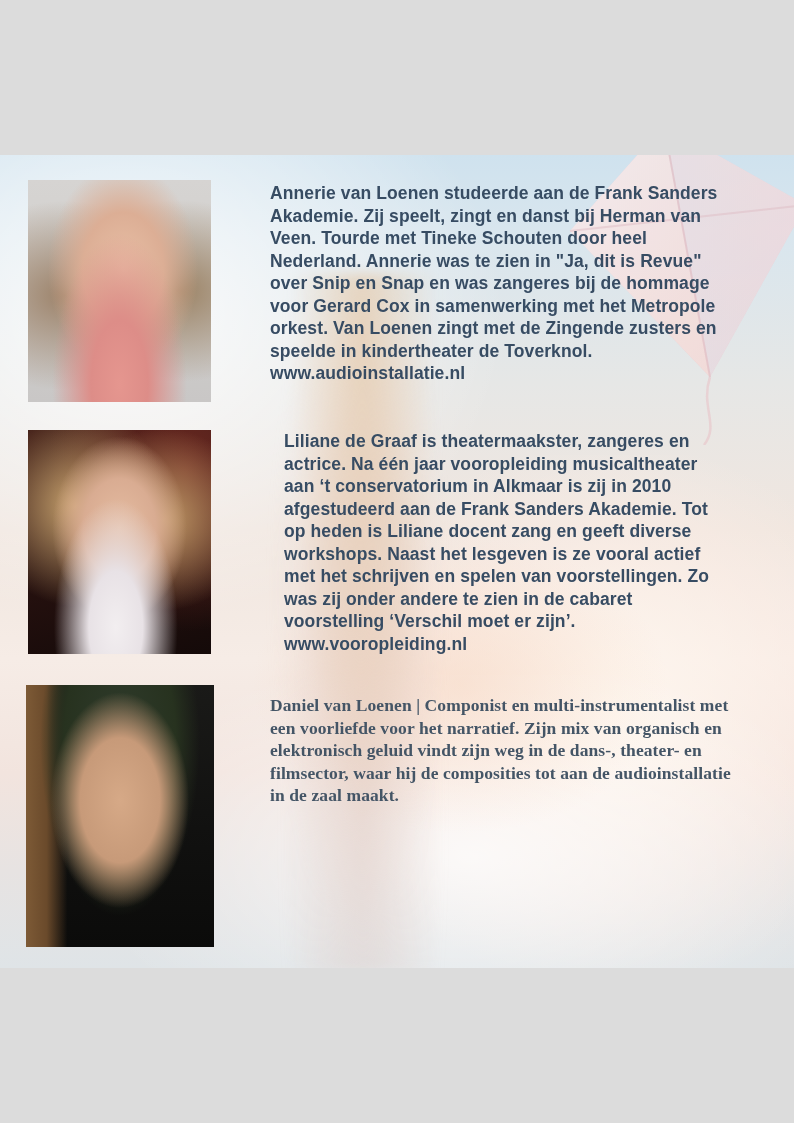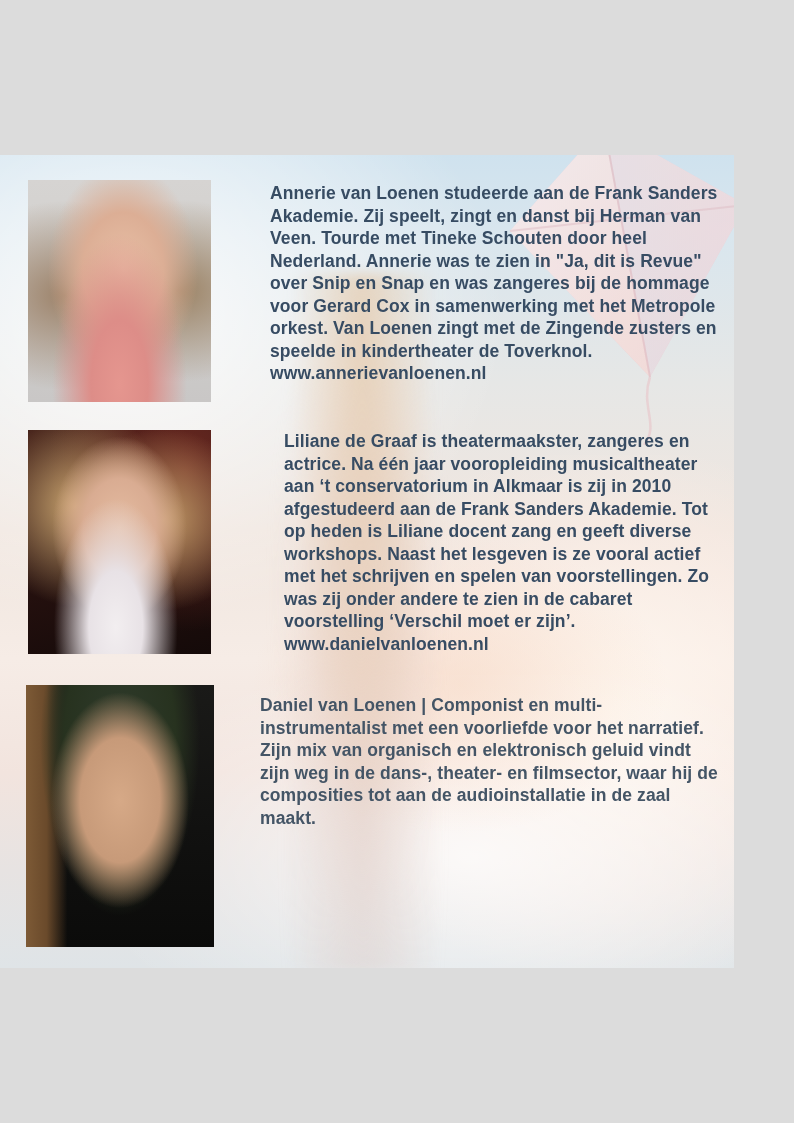--- a/index.html
+++ b/index.html
@@ -10,21 +10,21 @@
     width: 794px;
     height: 1123px;
     background: #dcdcdc;
     font-family: "Liberation Sans", sans-serif;
     overflow: hidden;
   }
   .page {
     position: absolute;
     left: 0;
     top: 155px;
-    width: 734px;
+    width: 794px;
     height: 813px;
     overflow: hidden;
     background: linear-gradient(180deg,
         #cfe2ee 0%,
         #d9e6ee 10%,
         #e6e7e6 28%,
         #f0e6df 46%,
         #f6ece6 62%,
         #f2e4de 76%,
         #e7e3e2 88%,
@@ -165,31 +165,31 @@
       <path d="M56,86 L292,60" stroke="#e2b9bf" stroke-width="2" fill="none" opacity="0.6"></path>
       <path d="M196,232 C 186,262 206,280 190,300" stroke="#e9c6cb" stroke-width="2.5" fill="none" opacity="0.8"></path>
     </g>
   </svg>
 
   <div class="photo p1" style="left:28px; top:25px; width:183px; height:222px;">
     <div class="inner"></div>
   </div>
   <div class="bio b1" style="left:270px; top:27px; width:455px;">
     <span>Annerie van Loenen studeerde aan de Frank Sanders Akademie. Zij speelt, zingt en danst bij Herman van Veen. Tourde met Tineke Schouten door heel Nederland. Annerie was te zien in "Ja, dit is Revue" over Snip en Snap en was zangeres bij de hommage voor Gerard Cox in samenwerking met het Metropole orkest. Van Loenen zingt met de Zingende zusters en speelde in kindertheater de Toverknol.</span>
-    <span class="url">www.annerievanloenen.nl</span>
+    <span class="url">www.audioinstallatie.nl</span>
   </div>
 
   <div class="photo p2" style="left:28px; top:275px; width:183px; height:224px;">
     <div class="inner"></div>
   </div>
   <div class="bio b2" style="left:284px; top:275px; width:440px;">
     <span>Liliane de Graaf is theatermaakster, zangeres en actrice. Na één jaar vooropleiding musicaltheater aan ‘t conservatorium in Alkmaar is zij in 2010 afgestudeerd aan de Frank Sanders Akademie. Tot op heden is Liliane docent zang en geeft diverse workshops. Naast het lesgeven is ze vooral actief met het schrijven en spelen van voorstellingen. Zo was zij onder andere te zien in de cabaret voorstelling ‘Verschil moet er zijn’.</span>
-    <span class="url">www.danielvanloenen.nl</span>
+    <span class="url">www.vooropleiding.nl</span>
   </div>
 
   <div class="photo p3" style="left:26px; top:530px; width:188px; height:262px;">
     <div class="inner"></div>
   </div>
-  <div class="bio b3" style="left:260px; top:539px; width:465px;">
+  <div class="bio b3" style="left:270px; top:539px; width:465px;font-family:Liberation Serif, serif;">
     <span>Daniel van Loenen | Componist en multi-instrumentalist met een voorliefde voor het narratief. Zijn mix van organisch en elektronisch geluid vindt zijn weg in de dans-, theater- en filmsector, waar hij de composities tot aan de audioinstallatie in de zaal maakt.</span>
   </div>
 
 </div>
 
 </body></html>

